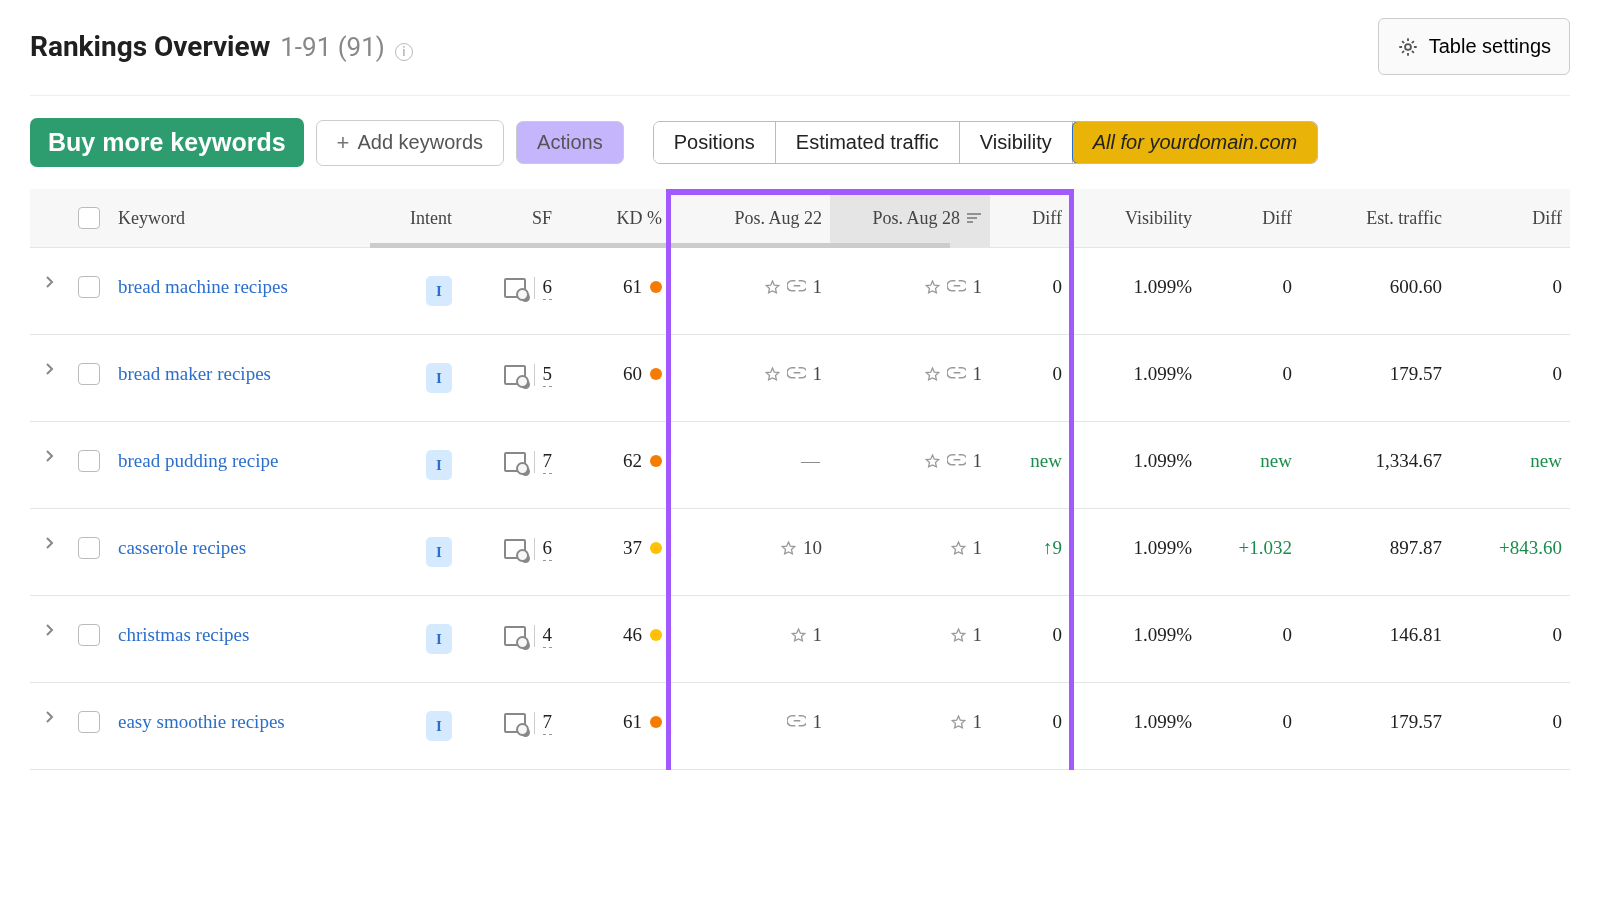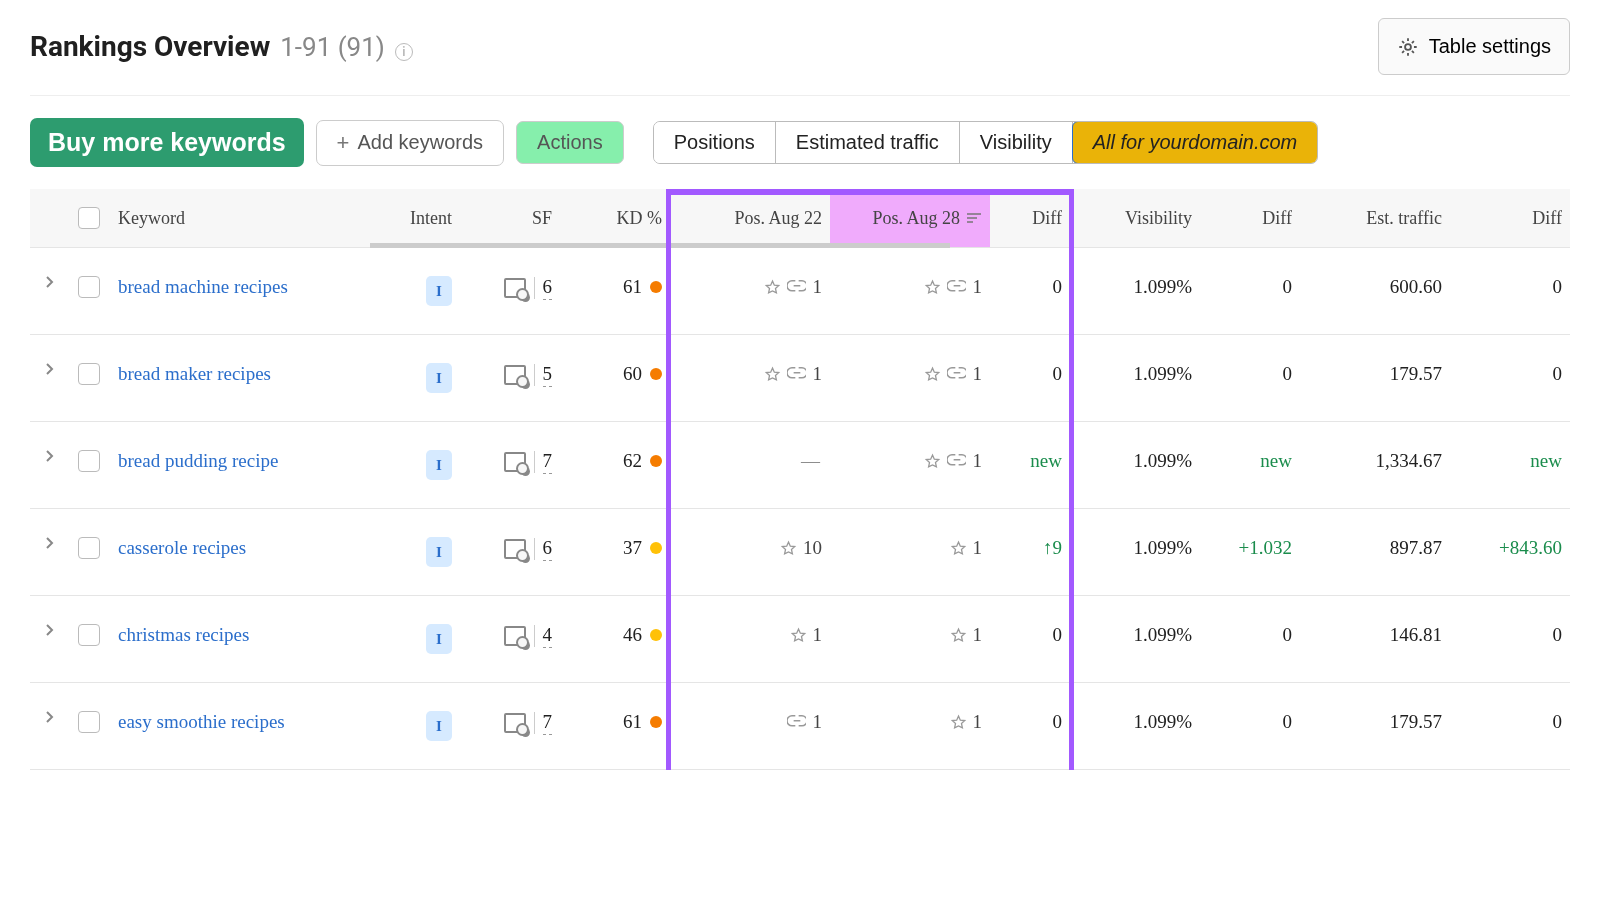--- a/index.html
+++ b/index.html
@@ -36,21 +36,21 @@
   }
   .btn.green {
     background: #2d9c6f; color: #fff; border: none; border-radius: 7px;
     padding: 10px 18px; font-size: 25px; font-weight: 600; cursor: pointer;
   }
   .btn.gray {
     background: #fff; border: 1px solid #ccc; border-radius: 7px;
     padding: 9px 20px; font-size: 20px; color: #555; font-weight: 500; cursor: pointer;
     display: inline-flex; align-items: center; gap: 8px;
   }
-  .btn.gray.flat { background: #86efac; }
+  .btn.gray.flat { background: #c4b5fd; }
   .tab-group {
     display: flex; margin-left: 17px;
     border: 1px solid #bbb; border-radius: 7px; overflow: hidden;
   }
   .tab-btn {
     padding: 9px 20px; font-size: 20px; background: #fff; border: none;
     border-right: 1px solid #bbb; cursor: pointer; font-weight: 500; color: #222;
   }
   .tab-btn:last-child { border-right: none; }
   .tab-btn.active {
@@ -68,21 +68,21 @@
     display: contents;
   }
   .hcell {
     background: #f7f7f7;
     font-size: 18px; color: #444; font-weight: 500;
     padding: 18px 8px; display: flex; align-items: center;
     border-bottom: 1px solid #e5e5e5;
     position: relative;
   }
   .hcell.right { justify-content: flex-end; text-align: right; }
-  .hcell.sorted { background: #f0abfc; }
+  .hcell.sorted { background: #e5e5e5; }
   .header-underline::after {
     content: ""; position: absolute; left: 0; right: 0; bottom: -1px;
     height: 5px; background: #ccc;
   }
   .header-underline.short::after { right: 40px; }
 
   .highlight-frame {
     position: absolute; top: 0; bottom: 0;
     border: 5px solid #a259ff; border-bottom: none; border-top-width: 6px;
     pointer-events: none; z-index: 5;

